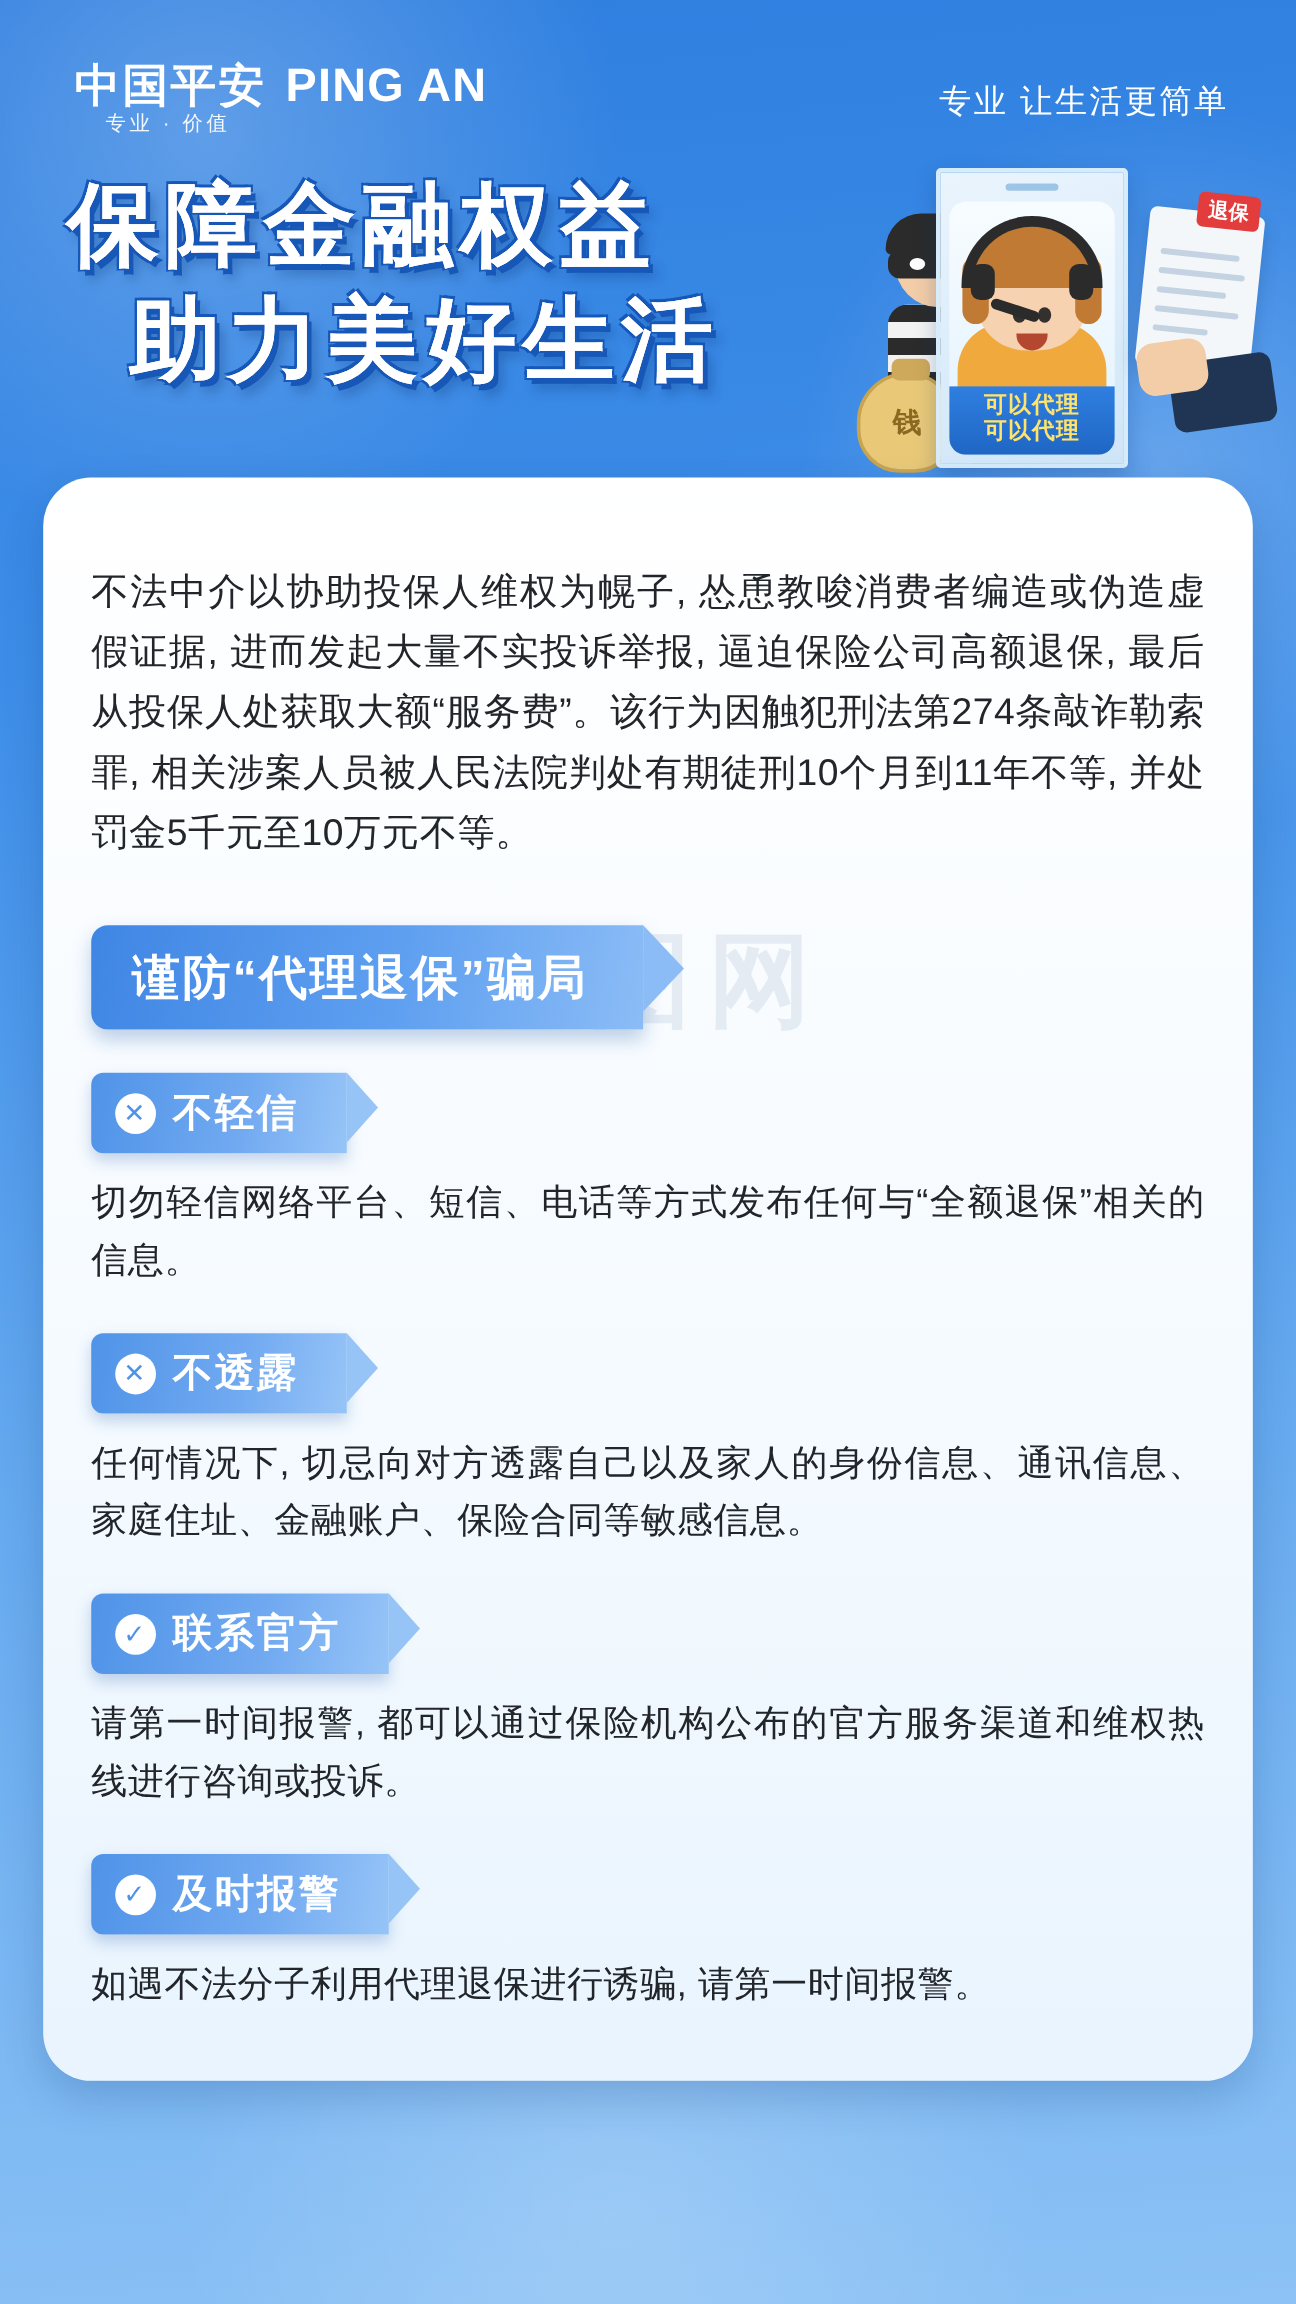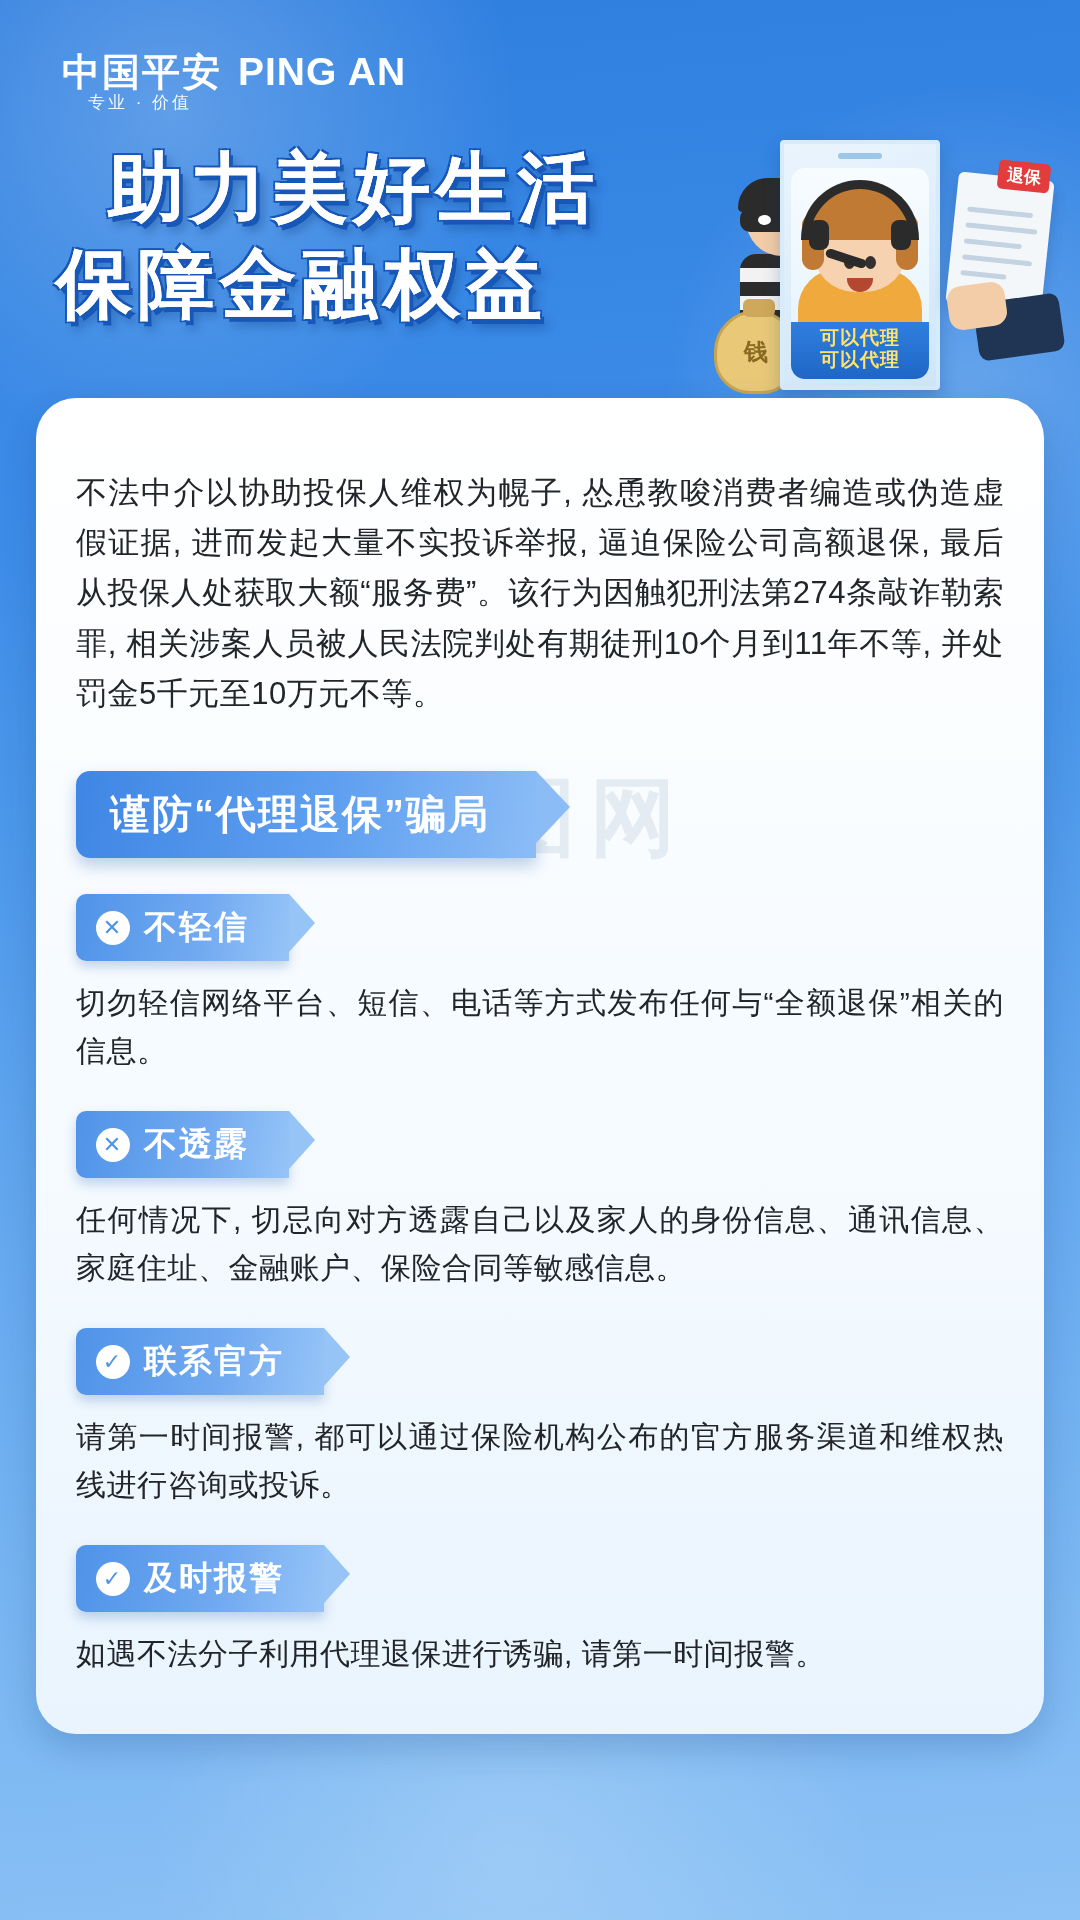--- a/index.html
+++ b/index.html
@@ -270,25 +270,26 @@
 <div class="bg-glow g3"></div>
 
 <div class="header">
   <div class="brand">
     <div class="brand-row">
       <span class="brand-cn">中国平安</span>
       <span class="brand-en">PING AN</span>
     </div>
     <div class="brand-sub">专业 · 价值</div>
   </div>
+  <div class="slogan">专业 让生活更简单</div>
 </div>
 
 <div class="hero">
+  <div class="hero-line l1">保障金融权益</div>
   <div class="hero-line l2">助力美好生活</div>
-  <div class="hero-line l1">保障金融权益</div>
 
   <div class="illus">
 
     <div class="thief">
       <div class="thief-body"></div>
       <div class="thief-head"></div>
       <div class="thief-mask">
           <i class="l"></i>
           <i class="r"></i>
         </div>

